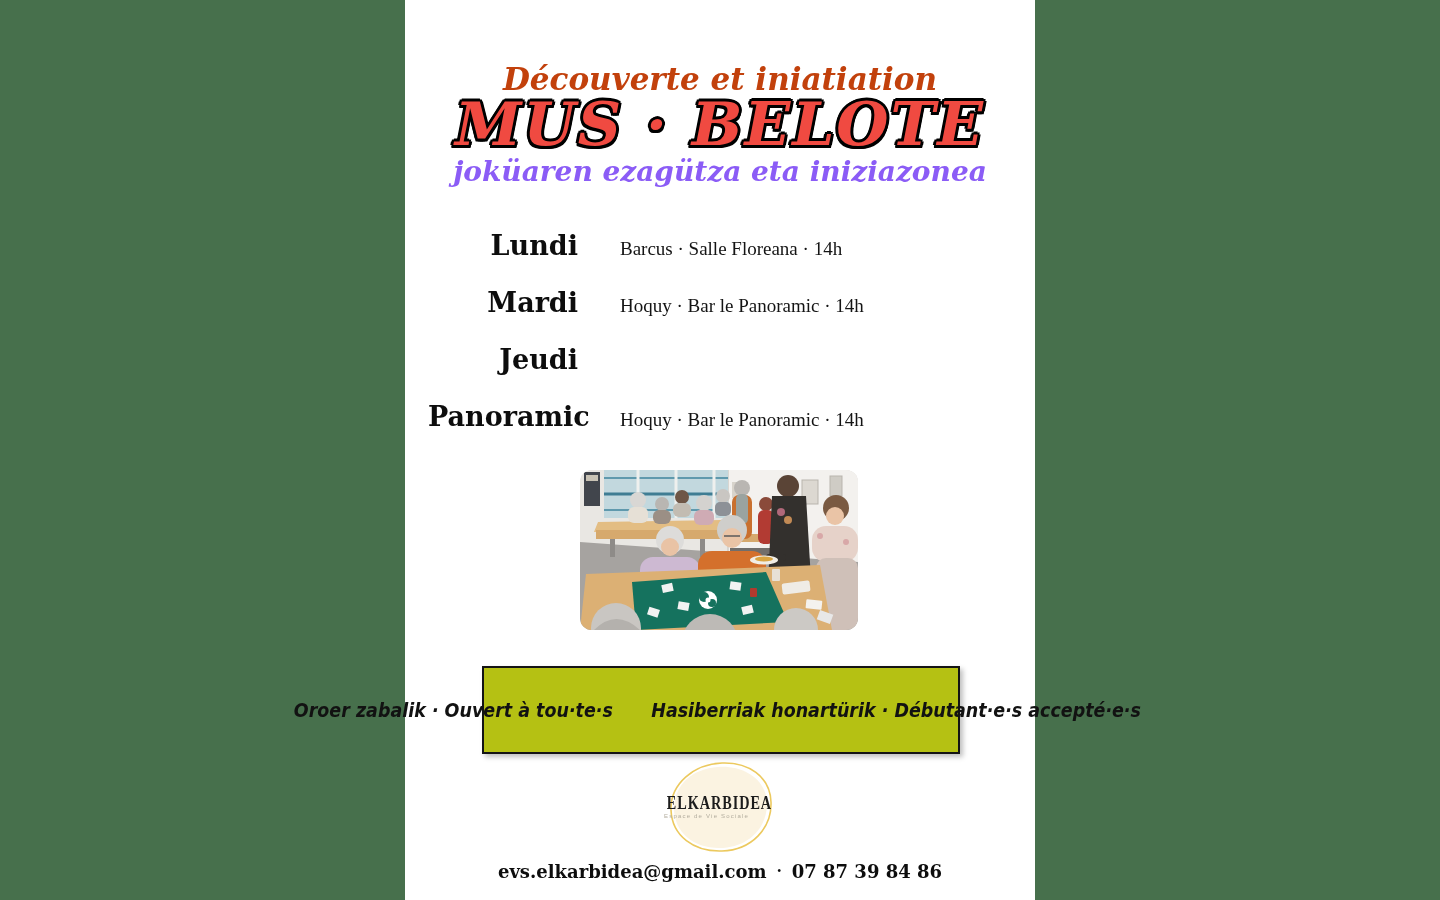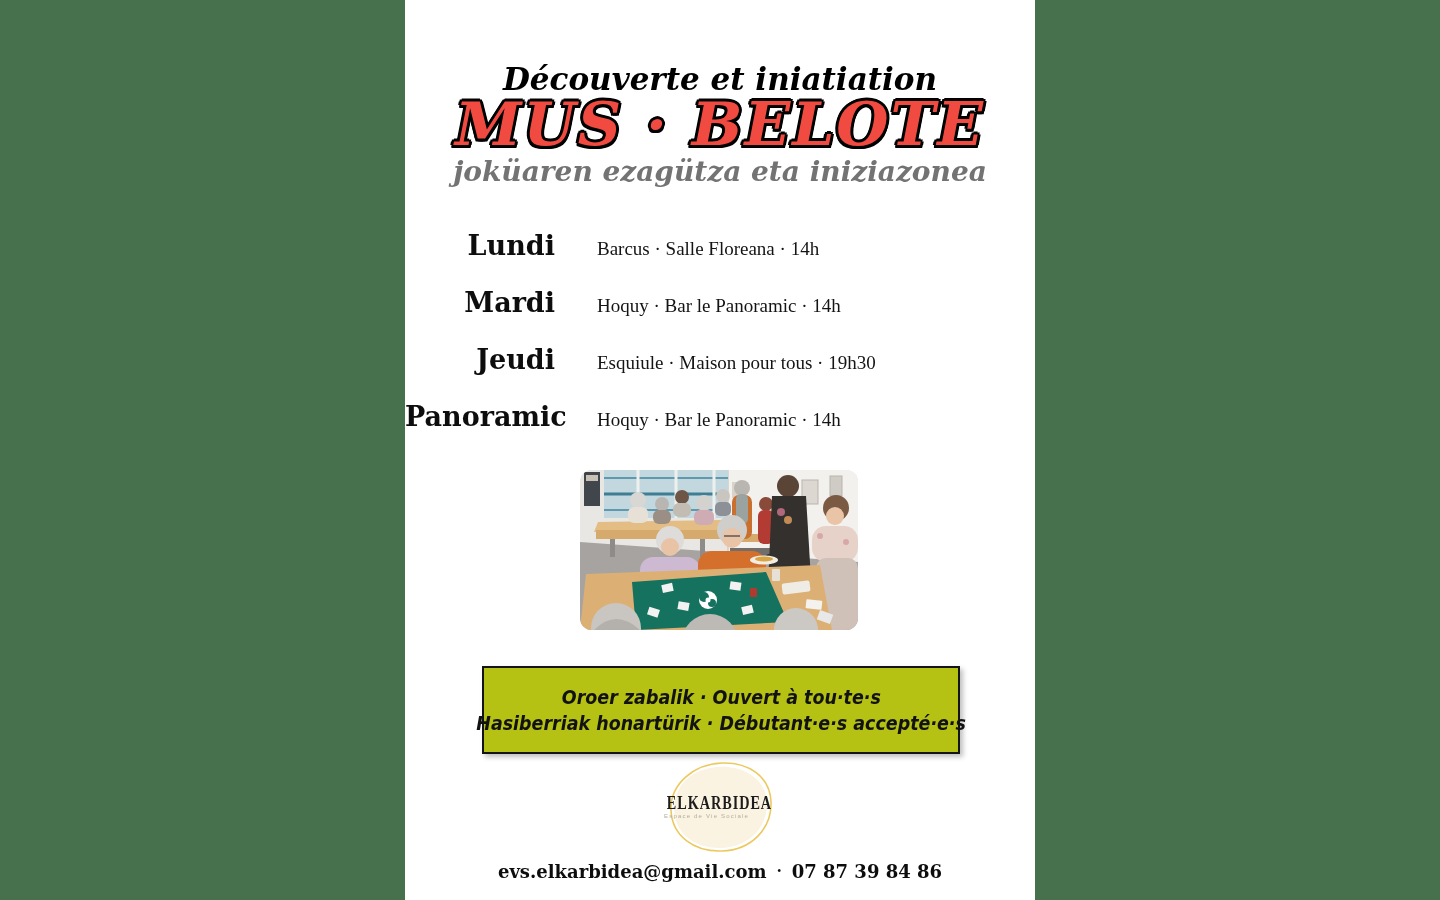--- a/index.html
+++ b/index.html
@@ -18,45 +18,45 @@
     width: 630px;
     height: 900px;
     background: #ffffff;
   }
   
   .header { position: absolute; top: 62px; left: 0; width: 100%; text-align: center; }
   .subtitle-top {
     font-family: "DejaVu Serif", serif;
     font-weight: bold; font-style: italic;
     font-size: 31px; line-height: 34px;
-    color: #000000;
+    color: #c2410c;
     letter-spacing: 0px;
   }
   .main-title {
     font-family: "DejaVu Serif", serif;
     font-weight: bold; font-style: italic;
     font-size: 60px; line-height: 52px;
     margin-top: 2px;
     color: #f04a41;
     letter-spacing: 2px;
     text-shadow:
       -2px -2px 0 #000, 2px -2px 0 #000, -2px 2px 0 #000, 2px 2px 0 #000,
       -3px 0 0 #000, 3px 0 0 #000, 0 -3px 0 #000, 0 3px 0 #000,
       -2px 3px 0 #000, 2px 3px 0 #000;
   }
   .subtitle-bottom {
     font-family: "DejaVu Serif", serif;
     font-weight: bold; font-style: italic;
     font-size: 28px; line-height: 32px;
     margin-top: 6px;
-    color: #737373;
+    color: #8b5cf6;
   }
   
   .schedule { position: absolute; top: 230px; left: 0; width: 100%; display: flex; flex-direction: column; gap: 21px; }
-  .sched-row { display: flex; align-items: baseline; height: 36px; }
+  .sched-row { display: flex; align-items: baseline; height: 36px; padding-left: 23px; }
   .sched-day {
     width: 150px; text-align: right;
     font-family: "DejaVu Serif", serif;
     font-weight: bold; font-size: 27px; color: #0d0d0d;
   }
   .sched-details {
     margin-left: 42px;
     font-family: "Liberation Serif", serif;
     font-size: 19px; color: #141414;
   }
@@ -68,21 +68,21 @@
     background: #e9e7e3;
   }
   .photo svg { display: block; }
   
   .info-box {
     position: absolute; left: 77px; top: 666px;
     width: 474px; height: 84px;
     background: #b5c113;
     border: 2px solid #141414;
     box-shadow: 3px 3px 5px rgba(0,0,0,0.25);
-    display: flex; flex-direction: column; justify-content: center; align-items: center;
+    display: flex; flex-direction: row; justify-content: center; align-items: center;
     gap: 4px;
   }
   .info-line {
     font-family: "DejaVu Sans", sans-serif;
     font-weight: bold; font-style: oblique;
     font-size: 19px; color: #121212;
     transform: scaleX(0.92);
     white-space: nowrap;
   }
   
@@ -136,21 +136,20 @@
       <div class="sched-row">
         <div class="sched-day">Lundi</div>
         <div class="sched-details">Barcus · Salle Floreana · 14h</div>
       </div>
       <div class="sched-row">
         <div class="sched-day">Mardi</div>
         <div class="sched-details">Hoquy · Bar le Panoramic · 14h</div>
       </div>
       <div class="sched-row">
         <div class="sched-day">Jeudi</div>
-        <div class="sched-details">Esquiule · Maison pour tous · 19h30</div>
       </div>
       <div class="sched-row">
         <div class="sched-day">Panoramic</div>
         <div class="sched-details">Hoquy · Bar le Panoramic · 14h</div>
       </div>
     </div>
 
     <div class="photo">
       <svg width="278" height="160" viewBox="0 0 278 160">
 

